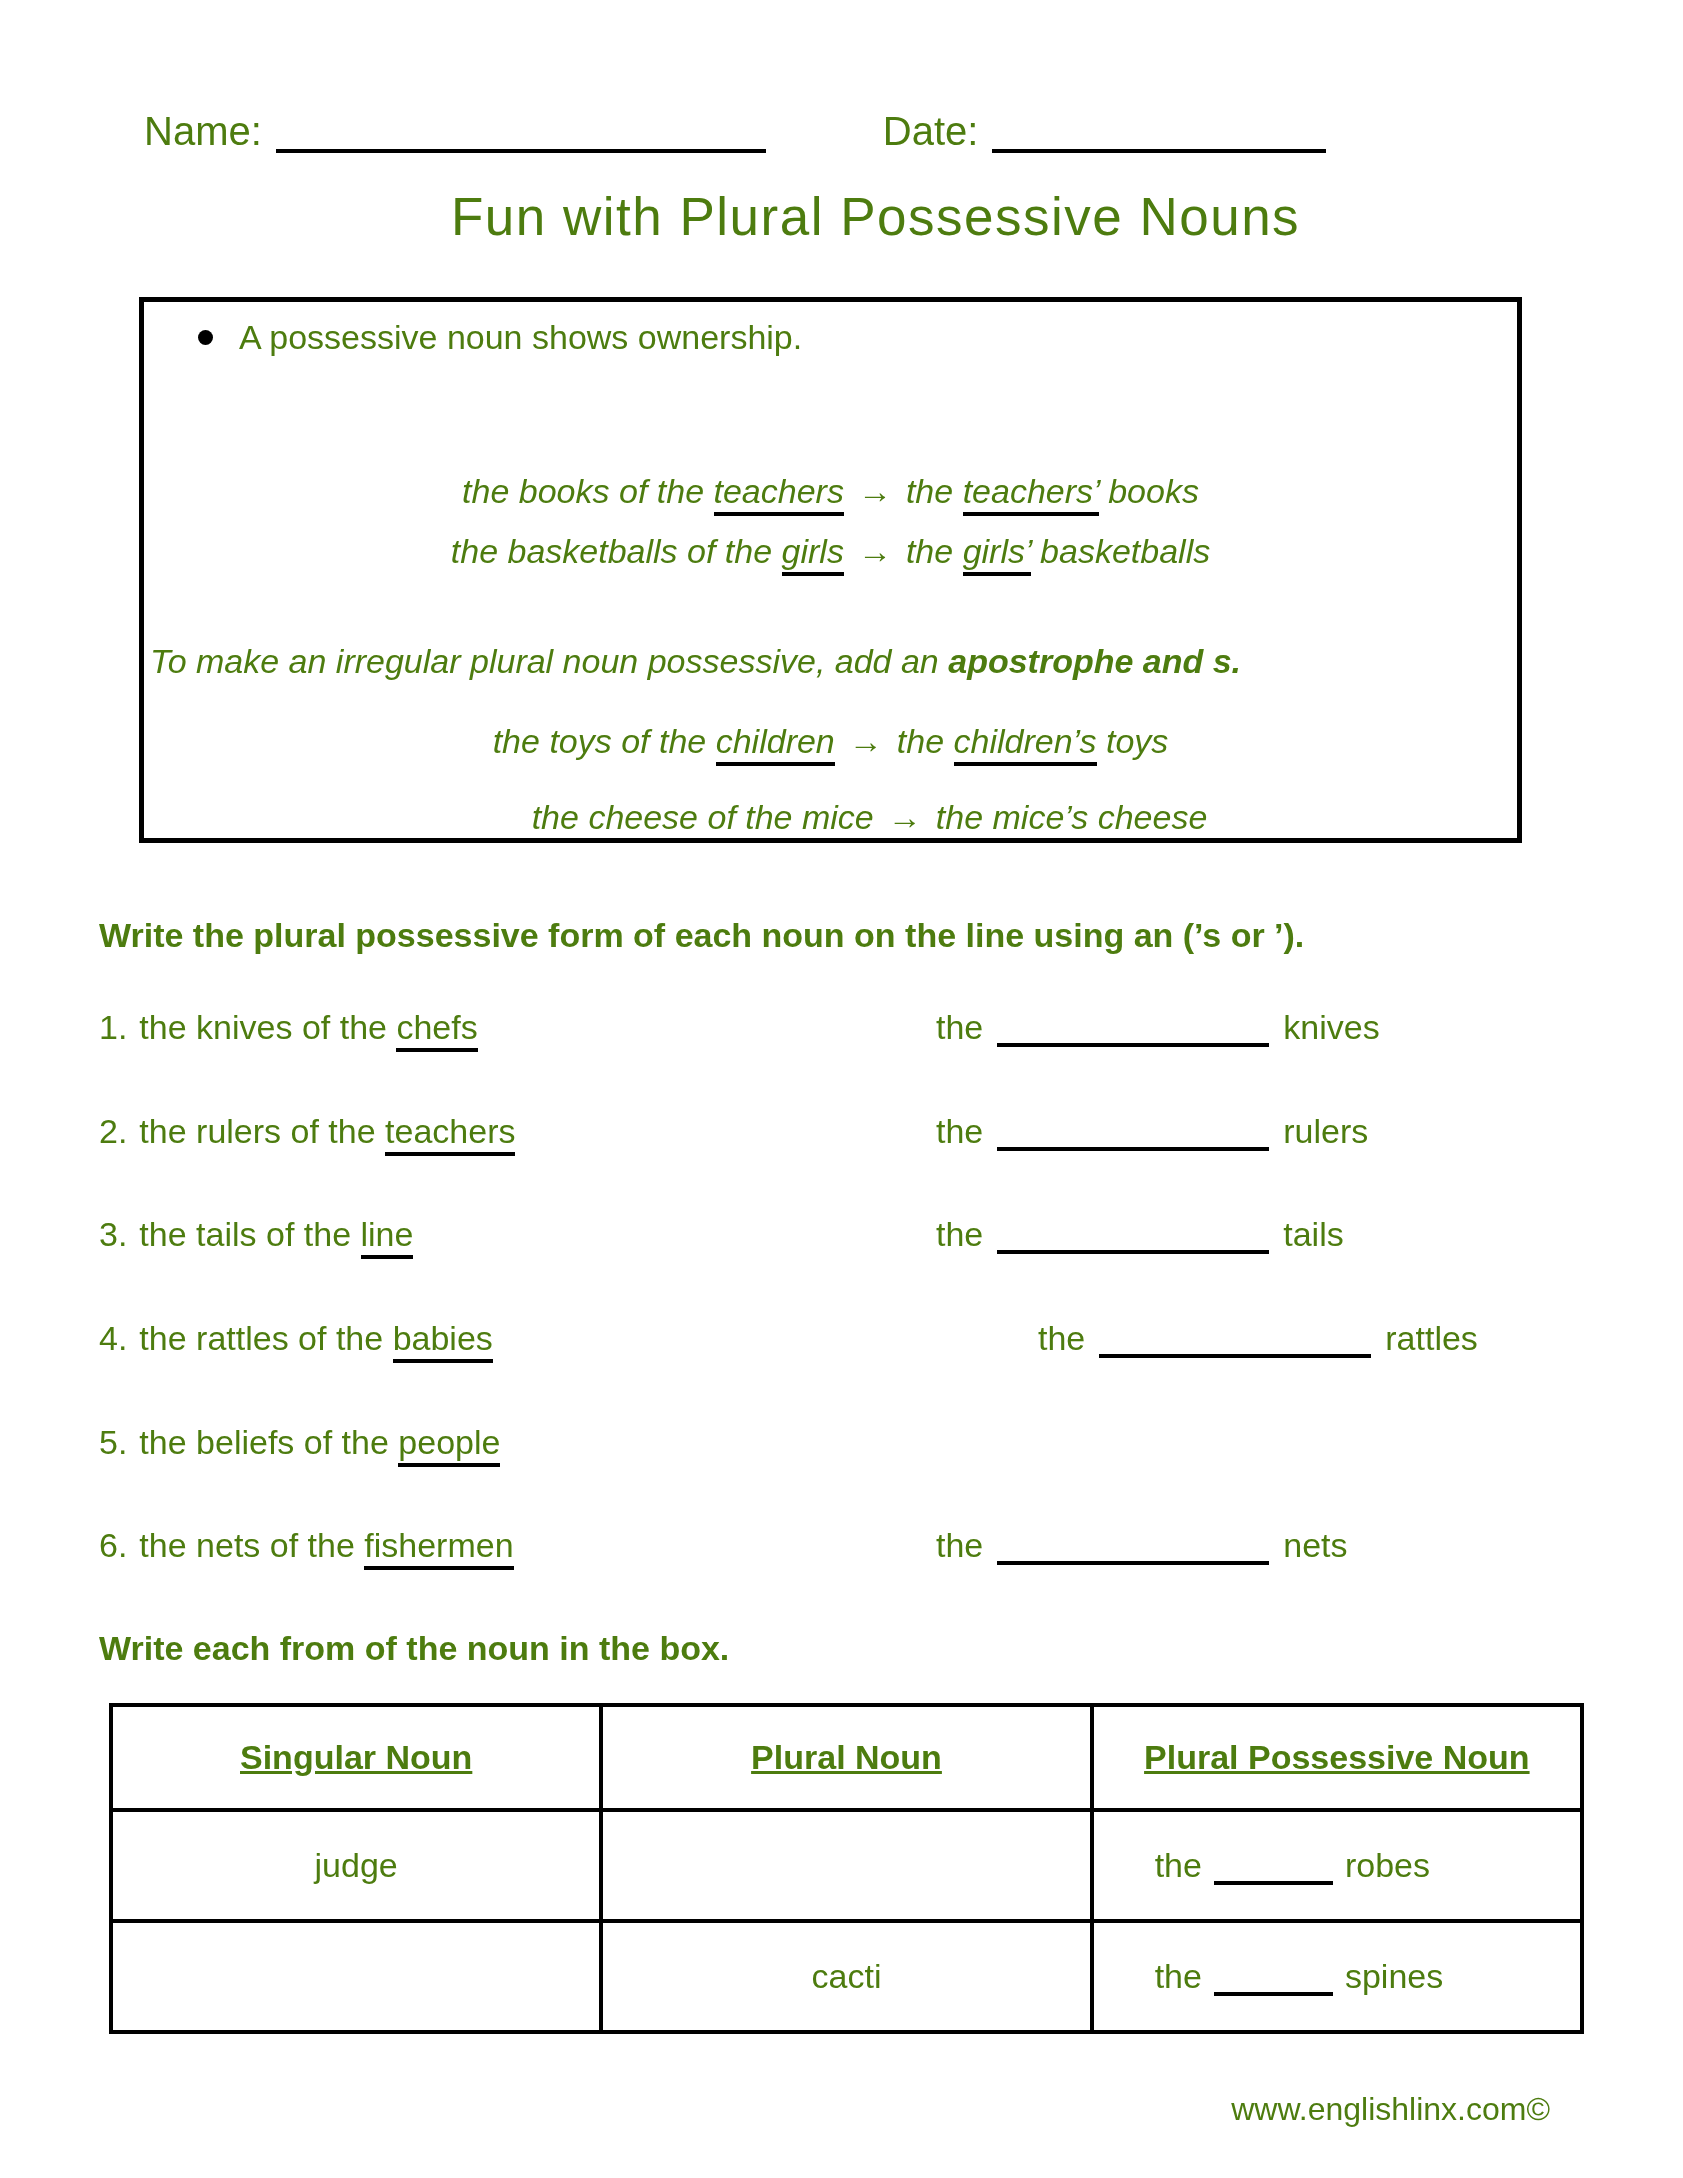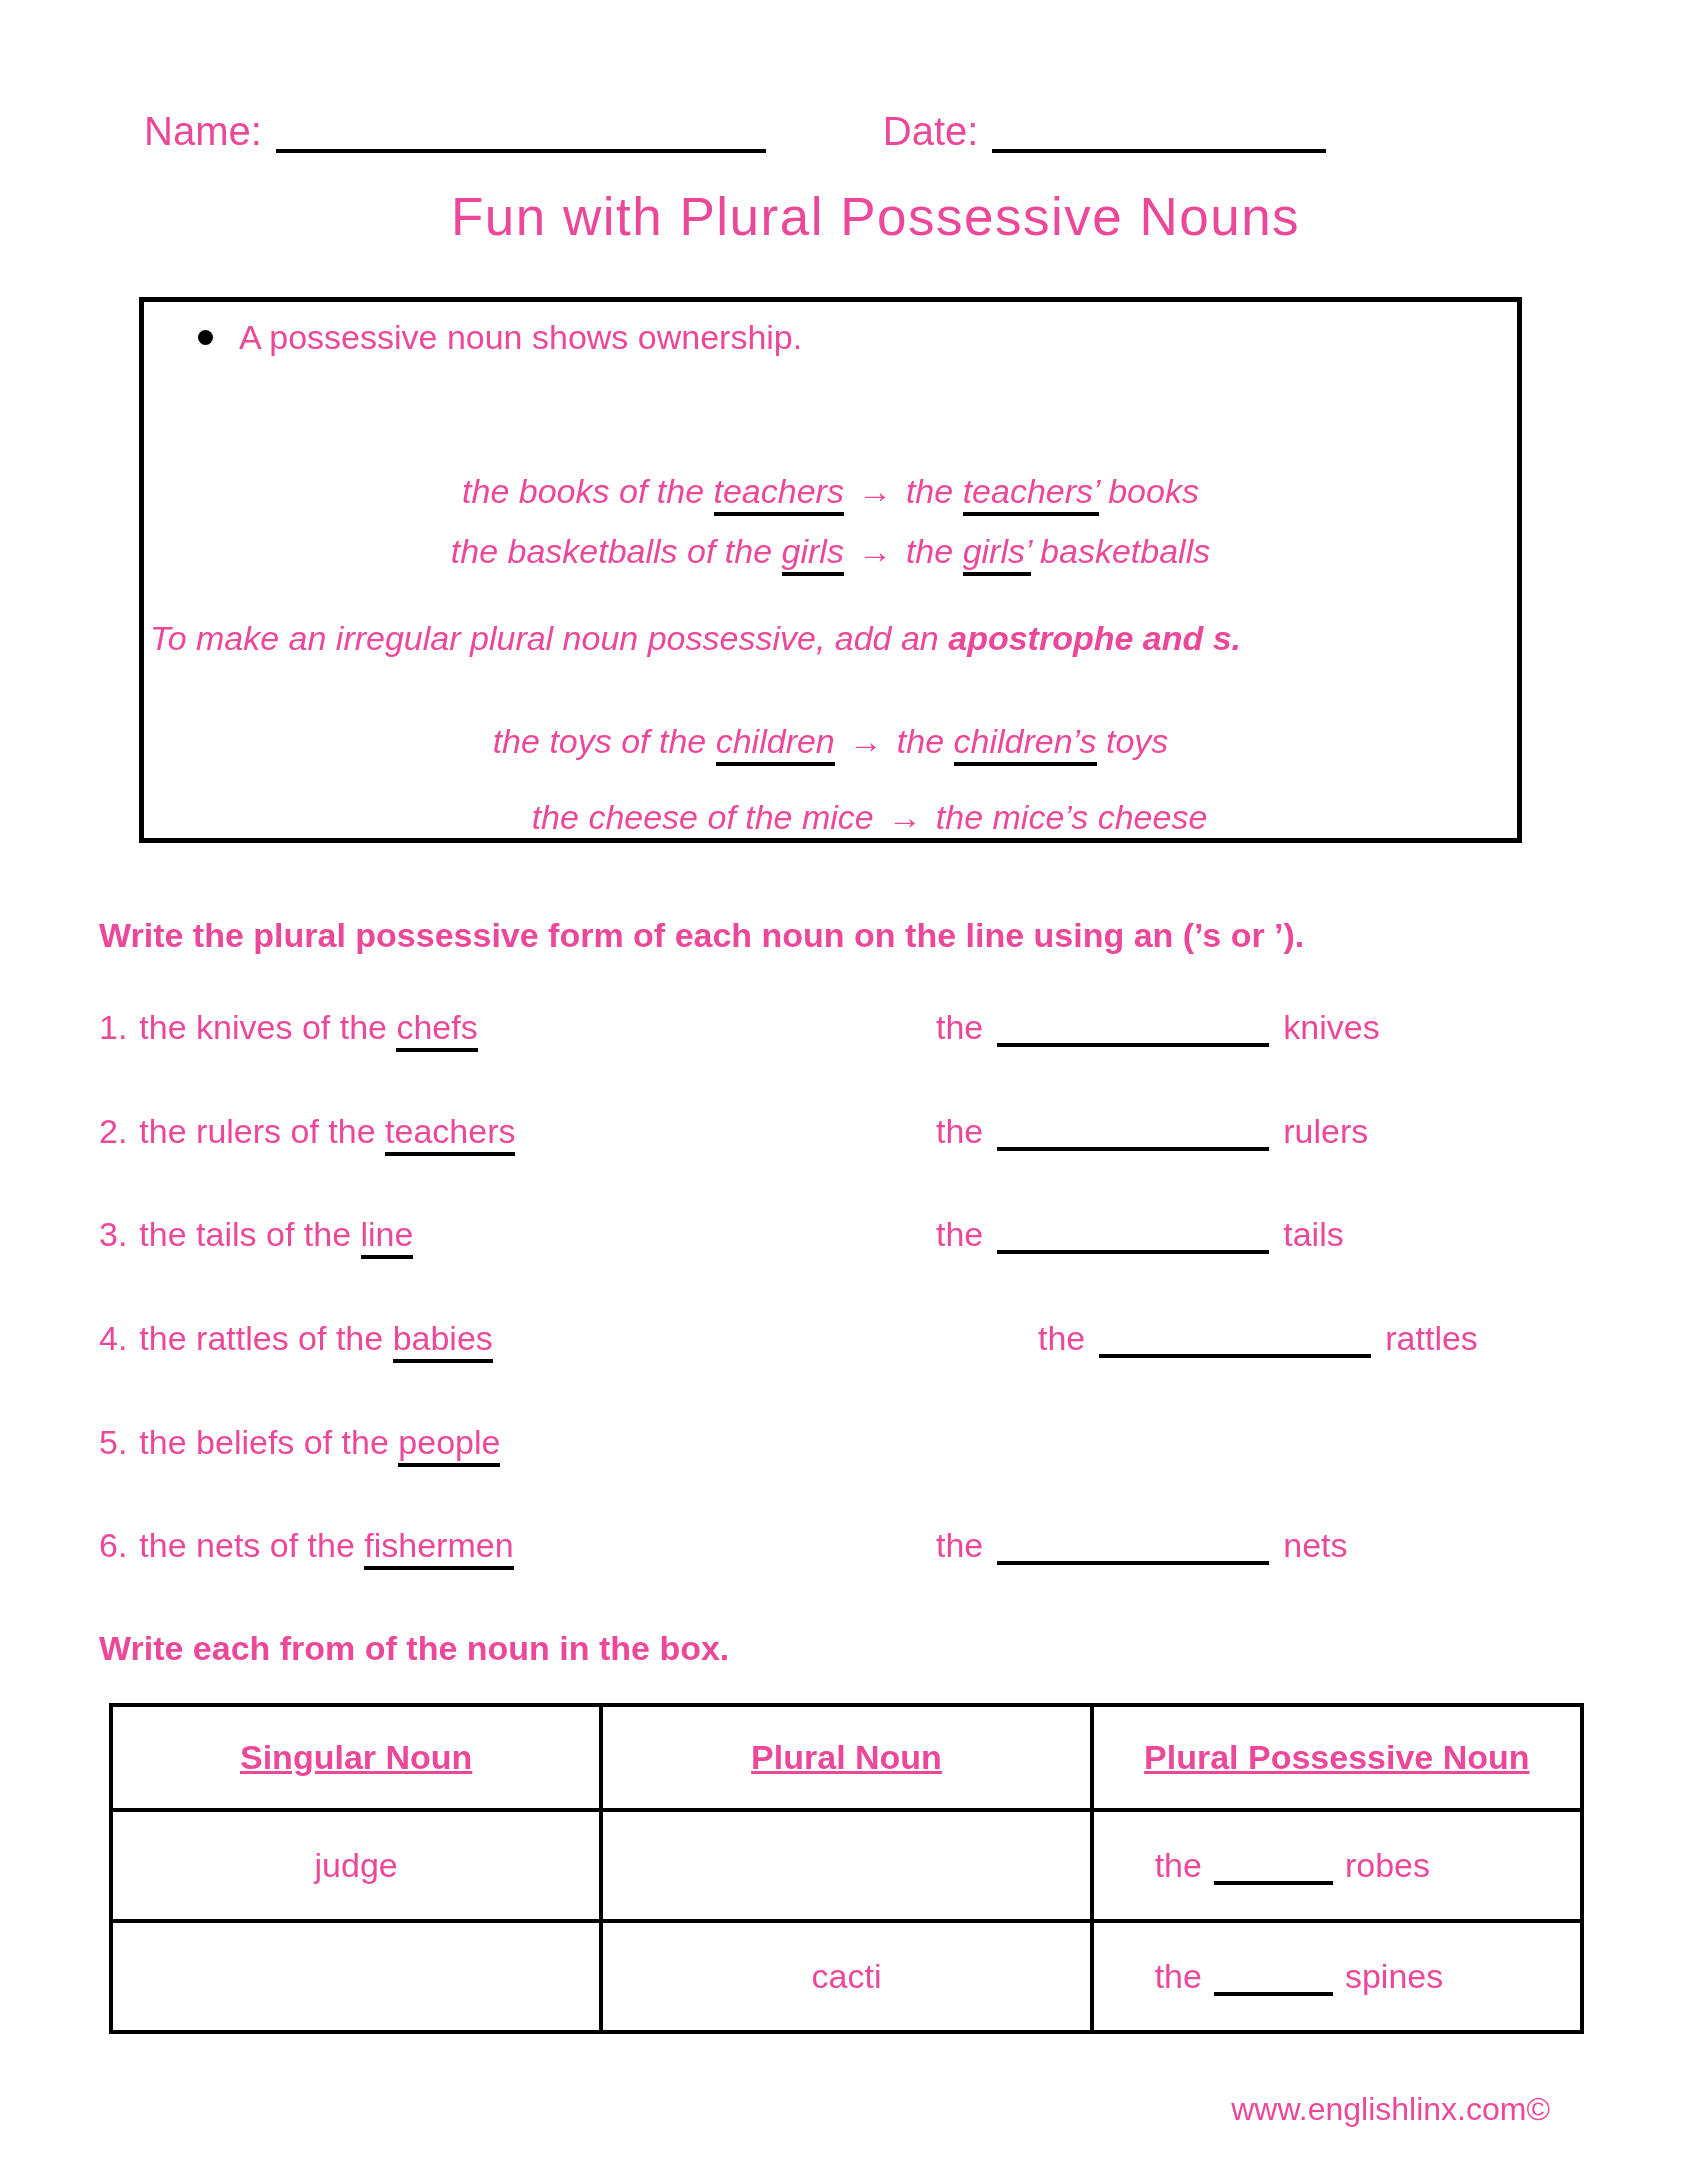--- a/index.html
+++ b/index.html
@@ -1,40 +1,40 @@
 <!DOCTYPE html>
 <html><head>
 <meta charset="utf-8">
 <style>
   * { margin:0; padding:0; box-sizing:border-box; }
   html,body { background:#ffffff; }
   .page {
     position:relative; width:1683px; height:2178px;
-    background:#ffffff; color:#ec4899;
+    background:#ffffff; color:#4d7c0f;
     font-family:"Liberation Sans","DejaVu Sans",sans-serif;
     overflow:hidden;
   }
   
   .header-row { position:absolute; top:109px; left:144px; font-size:40px; white-space:nowrap; }
   .blank { display:inline-block; border-bottom:4px solid #000; height:30px; vertical-align:-8px; }
   .name-blank { width:490px; margin-left:14px; }
   .date-label { margin-left:117px; }
   .date-blank { width:334px; margin-left:14px; }
   
   .title { position:absolute; top:186px; left:0; width:100%; text-align:center;
            font-size:53px; font-weight:normal; letter-spacing:1.5px;margin-left:34px; }
   
   .rules-box { position:absolute; left:139px; top:297px; width:1383px; height:546px;
                border:5px solid #000; font-size:34px; }
   .bullet-line { position:absolute; left:54px; display:flex; align-items:flex-start; gap:26px; white-space:nowrap; }
   .b1 { top:16px; } .b2 { top:71px; }
   .dot { width:15px; height:15px; border-radius:50%; background:#000; margin-top:12px; flex:none; }
   .ex { position:absolute; left:0; width:100%; text-align:center; font-style:italic; white-space:nowrap; }
   .ex1 { top:170px; } .ex2 { top:230px; } .ex3 { top:420px; } .ex4 { top:496px;margin-left:39px; }
-  .irregular { position:absolute; top:317px; left:6px; font-style:italic; white-space:nowrap; }
+  .irregular { position:absolute; top:340px; left:6px; font-style:italic; white-space:nowrap; }
   .arrow { font-style:normal; margin:0 14px; }
   .uw { border-bottom:4px solid #000; padding-bottom:2px; }
   b { font-weight:bold; }
   
   .instr { position:absolute; left:99px; font-size:34px; font-weight:bold; white-space:nowrap; }
   .instr1 { top:916px; }
   .instr2 { top:1629px; }
   
   .item { position:absolute; left:99px; width:1544px; font-size:34px; white-space:nowrap; }
   .i1 { top:1008px; } .i2 { top:1112px; } .i3 { top:1215px; }

